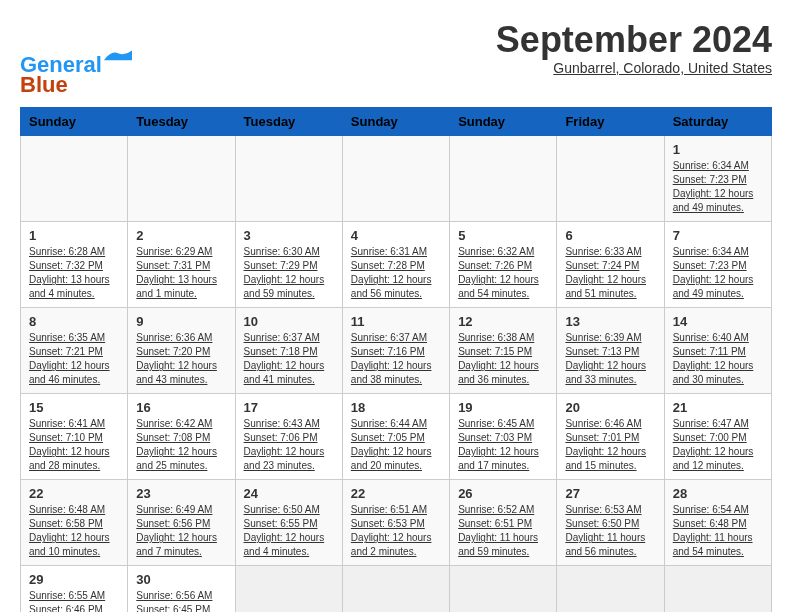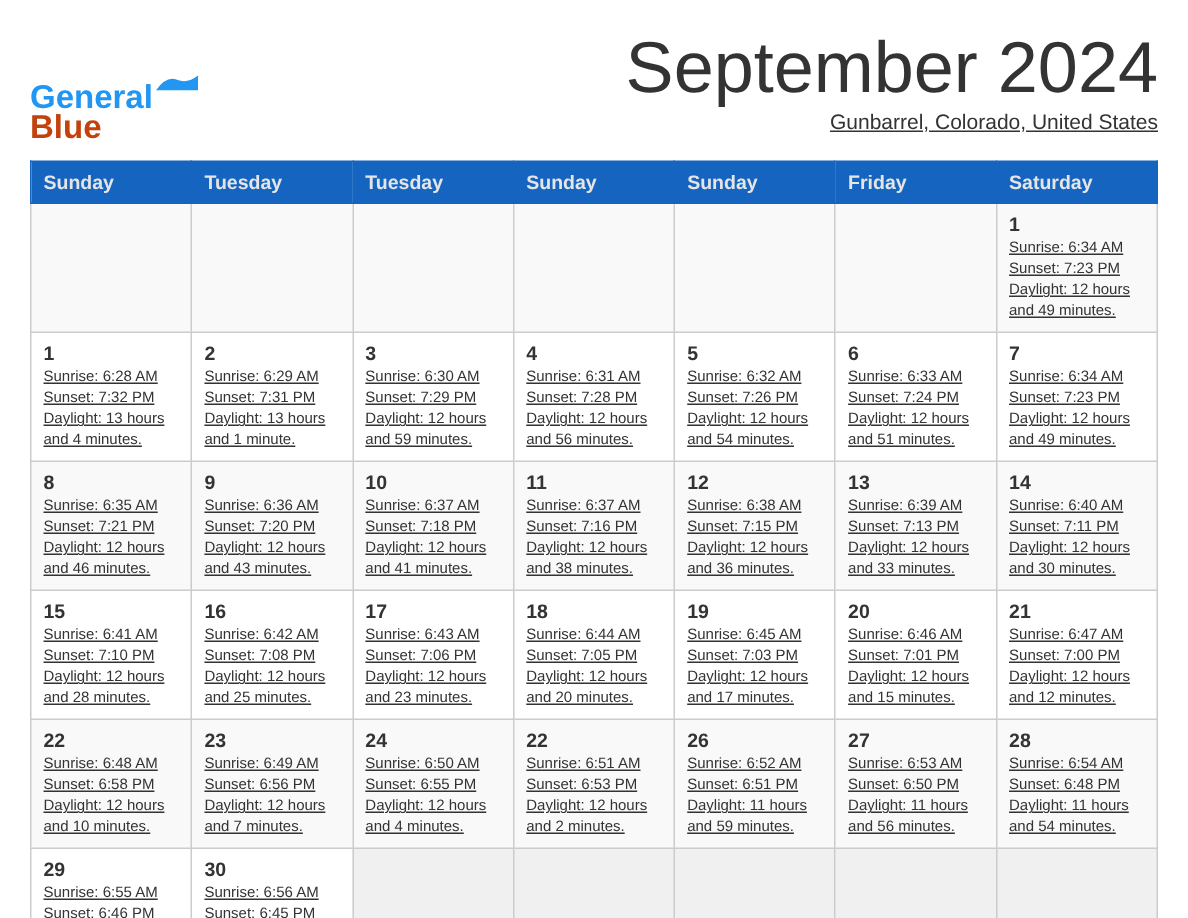--- a/index.html
+++ b/index.html
@@ -33,38 +33,38 @@
     .logo-wing {
       width: 30px;
       height: 12px;
       margin-left: 48px;
       margin-top: -2px;
     }
     .title-area {
       text-align: right;
     }
     .month-title {
-      font-size: 48px;
-      font-weight: normal;
+      font-size: 36px;
+      font-weight: bold;
       color: #333;
       line-height: 1.1;
     }
     .location {
       font-size: 14px;
       color: #333;
       text-decoration: underline;
     }
     table {
       width: 100%;
       border-collapse: collapse;
       table-layout: fixed;
     }
     th {
       background-color: #1565C0;
-      color: #e5e5e5;
+      color: #000000;
       text-align: left;
       padding: 6px 8px;
       font-size: 13px;
       font-weight: bold;
       border: 1px solid #1565C0;
     }
     td {
       vertical-align: top;
       padding: 6px 8px;
       border: 1px solid #ccc;

